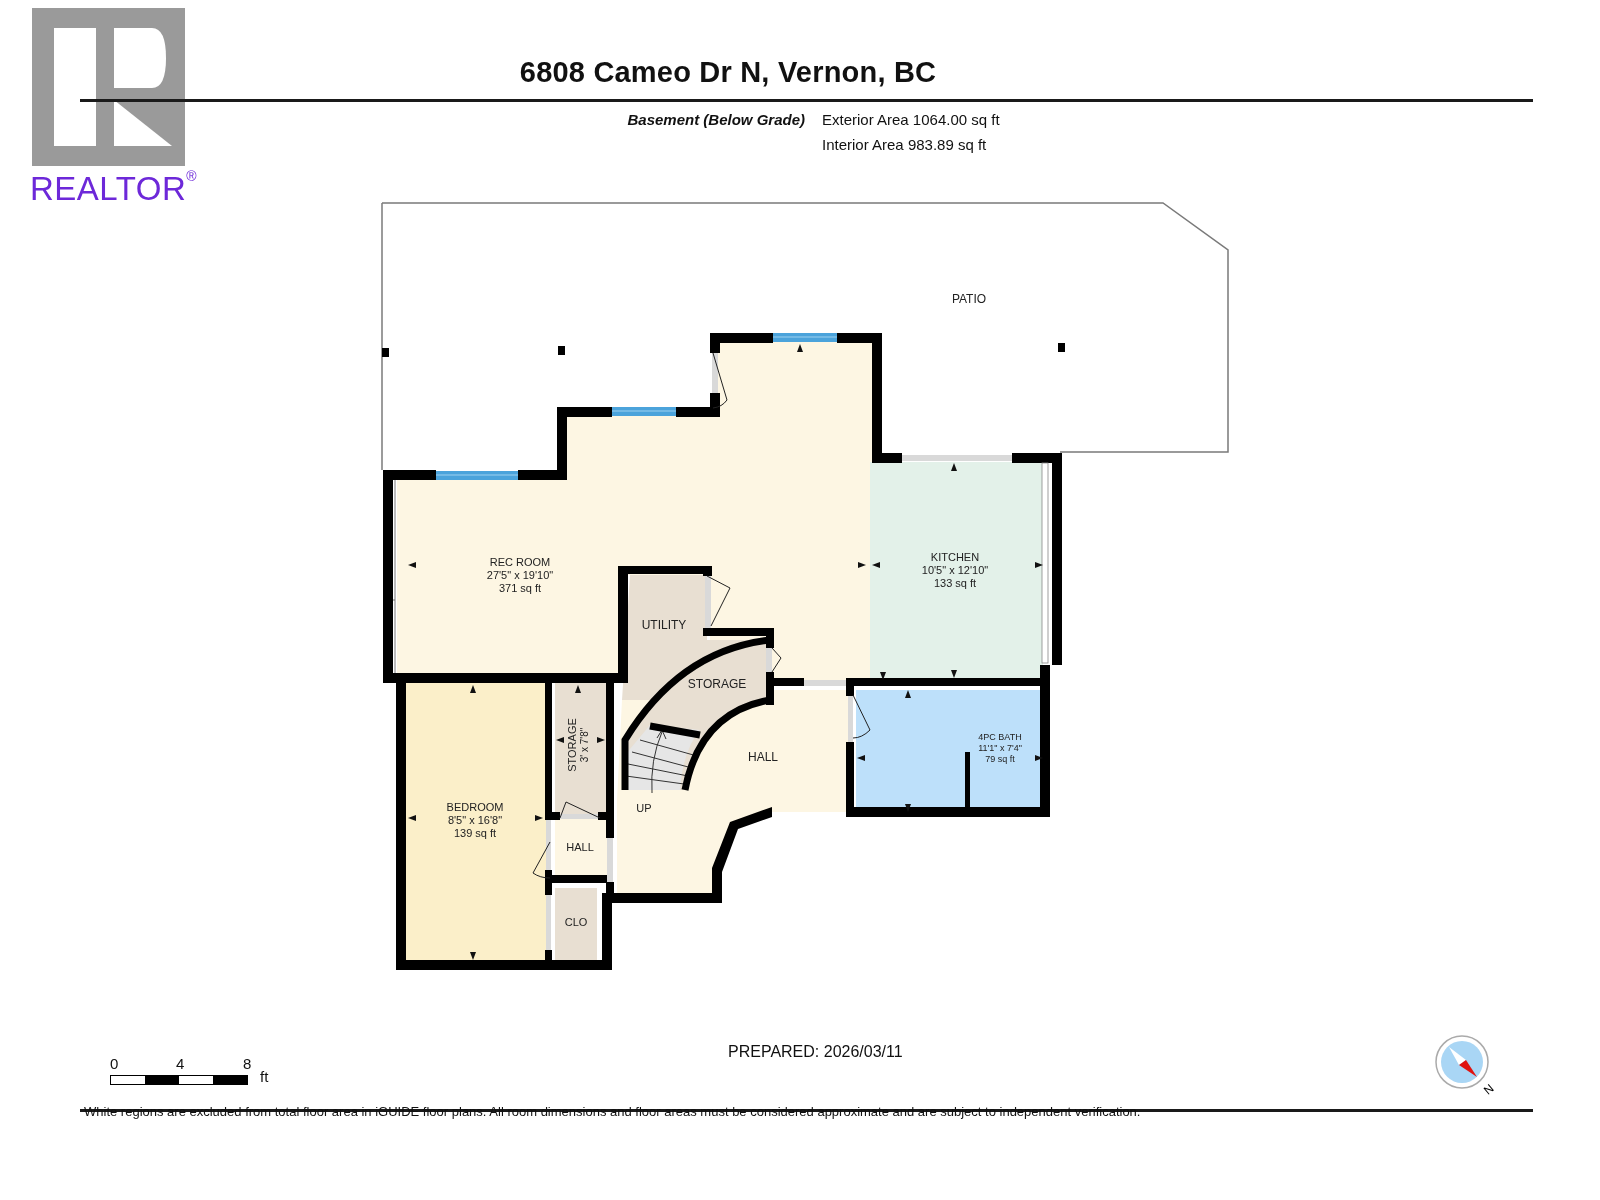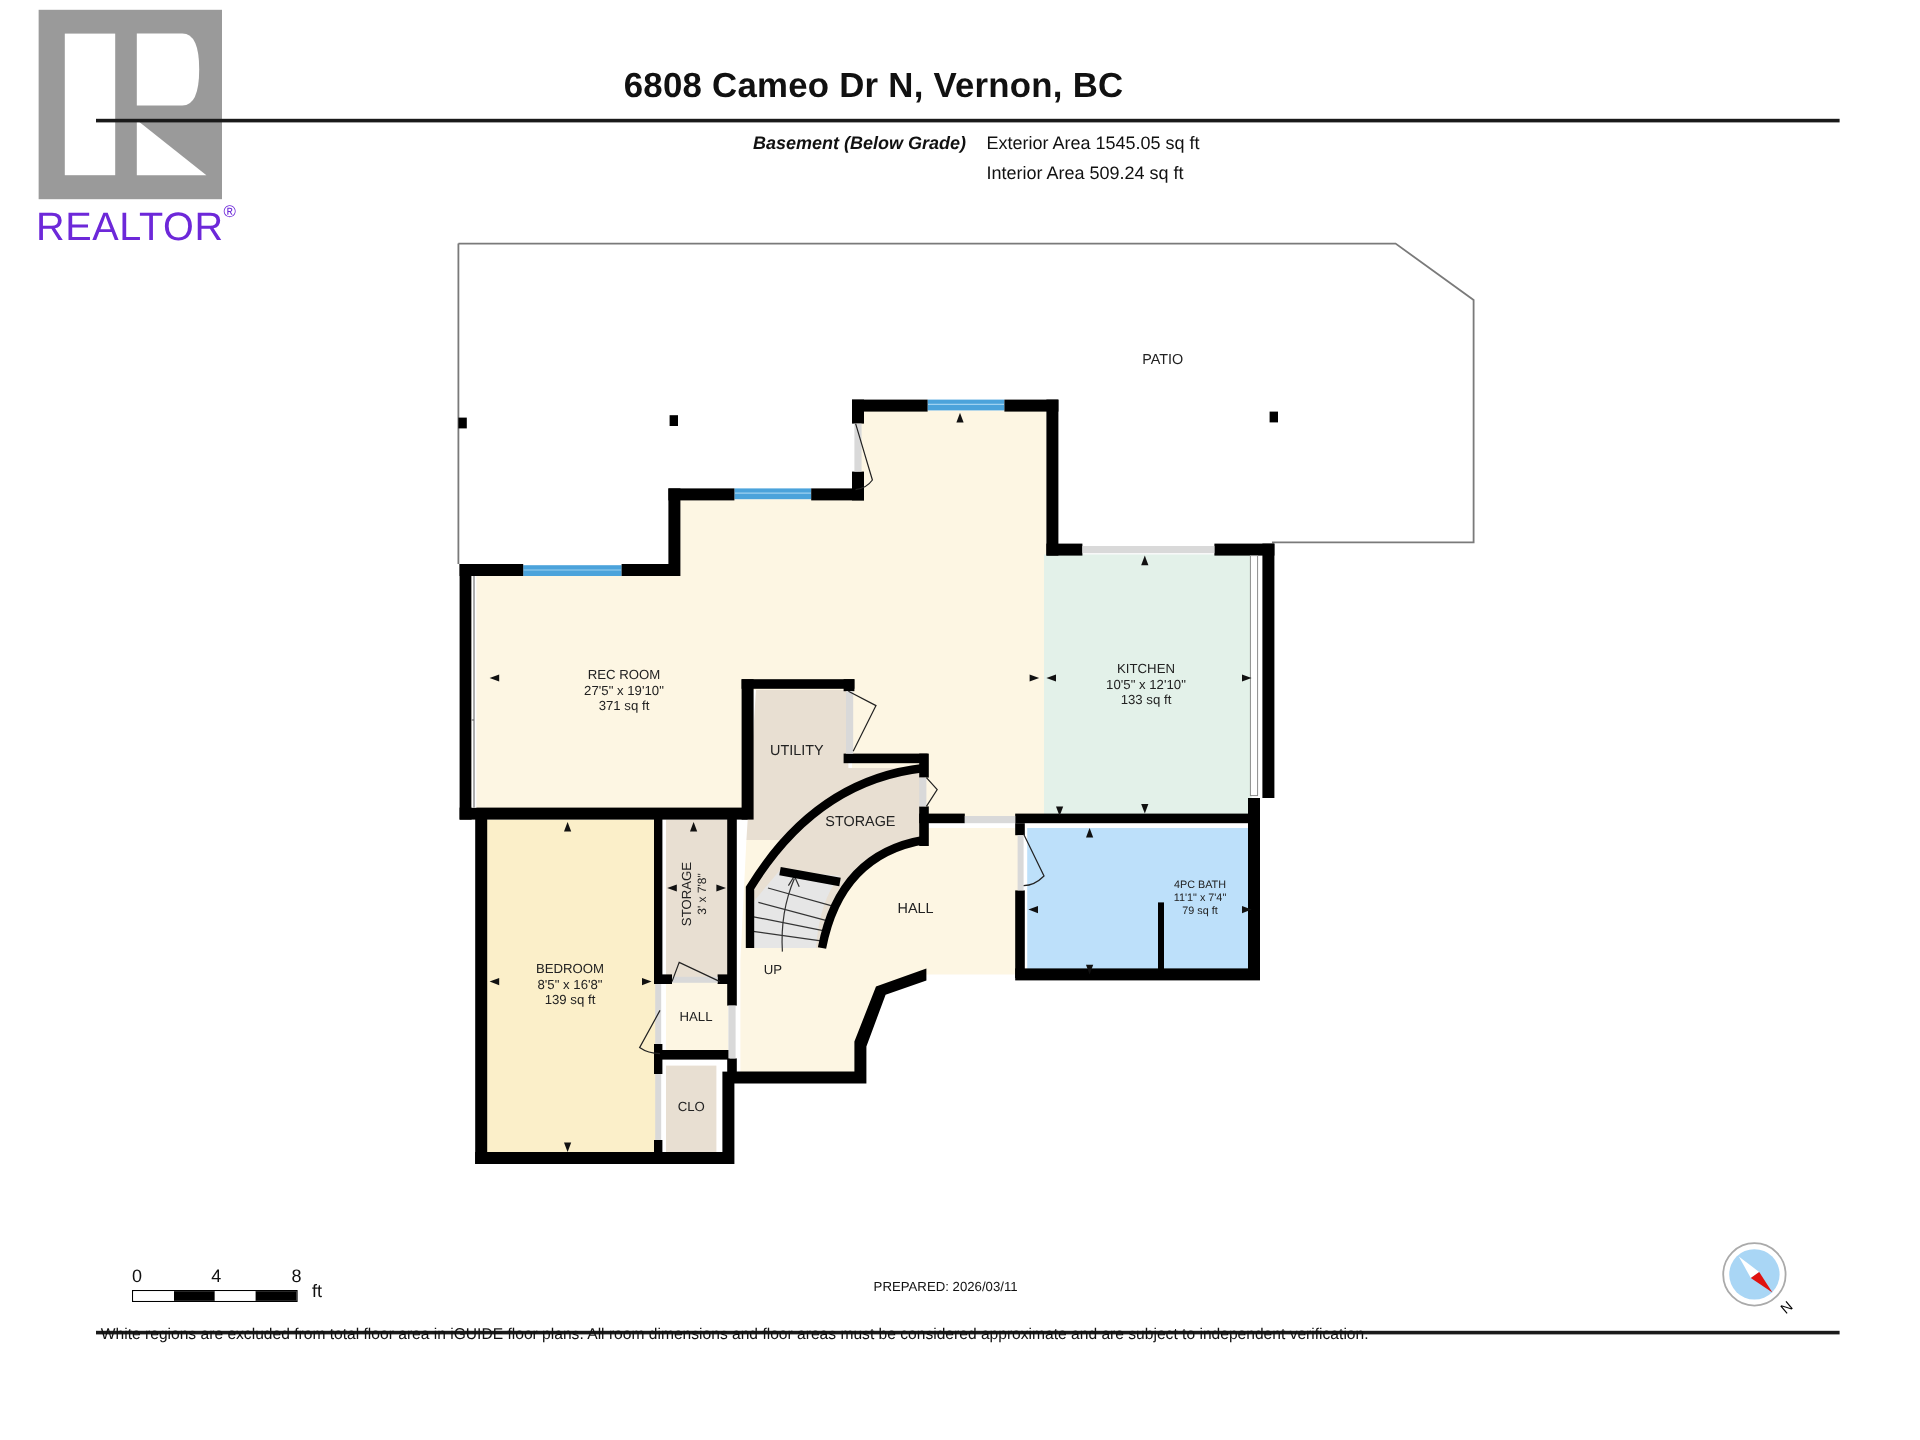--- a/index.html
+++ b/index.html
@@ -13,21 +13,21 @@
   .rule-bottom { left:80px; top:1109px; width:1453px; height:3px; background:#1a1a1a; }
   .level { left:560px; top:111px; width:245px; text-align:right; font-size:15px; font-weight:bold;font-style:italic; }
   .area { left:822px; font-size:15px; }
   .ext { top:111px; }
   .int { top:136px; }
   .logo { left:32px; top:8px; width:170px; height:200px; }
   .logo-text { left:30px; top:170px; font-size:33px; color:#6d28d9; letter-spacing:0.5px; }
   .logo-text sup { font-size:14px; vertical-align:top; position:relative; top:-2px; }
   .plan { left:0; top:0; width:1600px; height:1200px; }
   .scale-labels { left:108px; top:1055px; width:170px; height:18px; font-size:15px; }
-  .prepared { left:728px; top:1067px; font-size:11px; }
+  .prepared { left:728px; top:1043px; font-size:16px; }
   .disclaimer { left:84px; top:1104px; font-size:13px; }
   .compass { left:1435px; top:1035px; width:70px; height:70px; }
   .room-label { font-family:"Liberation Sans", sans-serif; fill:#222; text-anchor:middle; }
 </style>
 </head>
 <body>
 
 <div class="abs logo">
   <svg width="170" height="170" viewBox="0 0 170 170">
     <rect x="0" y="0" width="153" height="158" fill="#9a9a9a"></rect>
@@ -38,22 +38,22 @@
 </div>
 <div class="abs logo-text">
   <span>REALTOR</span><sup>®</sup>
 </div>
 
 <div class="abs title">
   <span>6808 Cameo Dr N, Vernon, BC</span>
 </div>
 <div class="abs rule-top"></div>
 <div class="abs level">Basement (Below Grade)</div>
-<div class="abs area ext">Exterior Area 1545.05 sq ft</div>
-<div class="abs area int">Interior Area 509.24 sq ft</div>
+<div class="abs area ext">Exterior Area 1064.00 sq ft</div>
+<div class="abs area int">Interior Area 983.89 sq ft</div>
 
 <svg class="abs plan" viewBox="0 0 1600 1200">
 
   <path d="M382 203 H1163 L1228 250 V452 H1060" fill="none" stroke="#7a7a7a" stroke-width="1.5"></path>
   <path d="M382 203 V470" fill="none" stroke="#7a7a7a" stroke-width="1.5"></path>
   <rect x="382" y="348" width="7" height="9" fill="#000"></rect>
   <rect x="558" y="346" width="7" height="9" fill="#000"></rect>
   <rect x="1058" y="343" width="7" height="9" fill="#000"></rect>
 
   <path d="M392 480 H562 V416 H715 V342 H872 V455 H872 V680 H770 V640 H710 V575 H622 V675 H392 Z" fill="#fdf6e3"></path>

